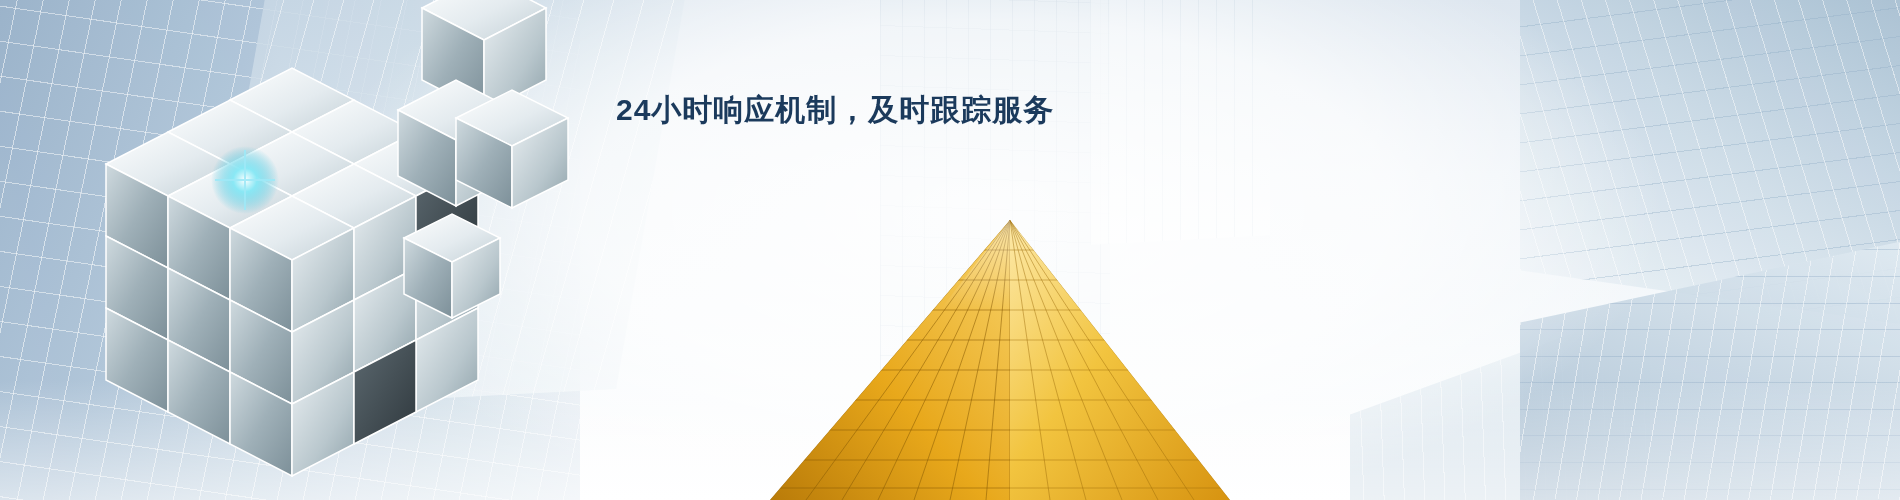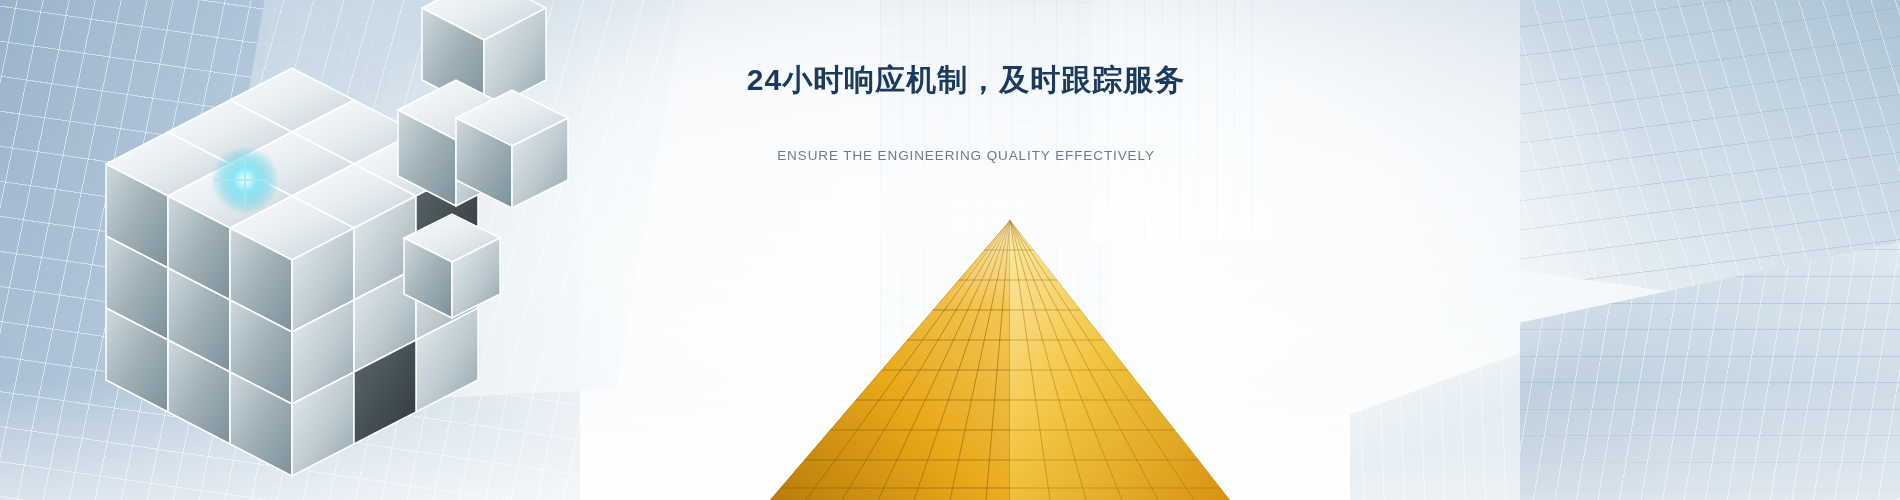--- a/index.html
+++ b/index.html
@@ -152,23 +152,22 @@
     left: 60px;
     top: -10px;
     width: 620px;
     height: 520px;
   }
 
   
   .content {
     position: absolute;
     left: 616px;
-    top: 62px;
+    top: 92px;
     width: 700px;
-    text-align: center;
   }
   .headline {
     font-size: 30px;
     font-weight: bold;
     color: #1b3a5c;
     letter-spacing: 1px;
     margin: 0 0 46px 0;
     line-height: 1.2;
     white-space: nowrap;
   }
@@ -378,17 +377,16 @@
       <g stroke="#9fe9f7" stroke-width="2" opacity="0.9">
         <line x1="185" y1="160" x2="185" y2="220"></line>
         <line x1="155" y1="190" x2="215" y2="190"></line>
       </g>
     </svg>
   </div>
 
   <div class="content">
     <h1 class="headline">24小时响应机制，及时跟踪服务</h1>
     <div class="eng">
-      <div>ENSURE THE ENGINEERING QUALITY EFFECTIVELY</div>
     </div>
   </div>
 
 </div>
 
 </body></html>

